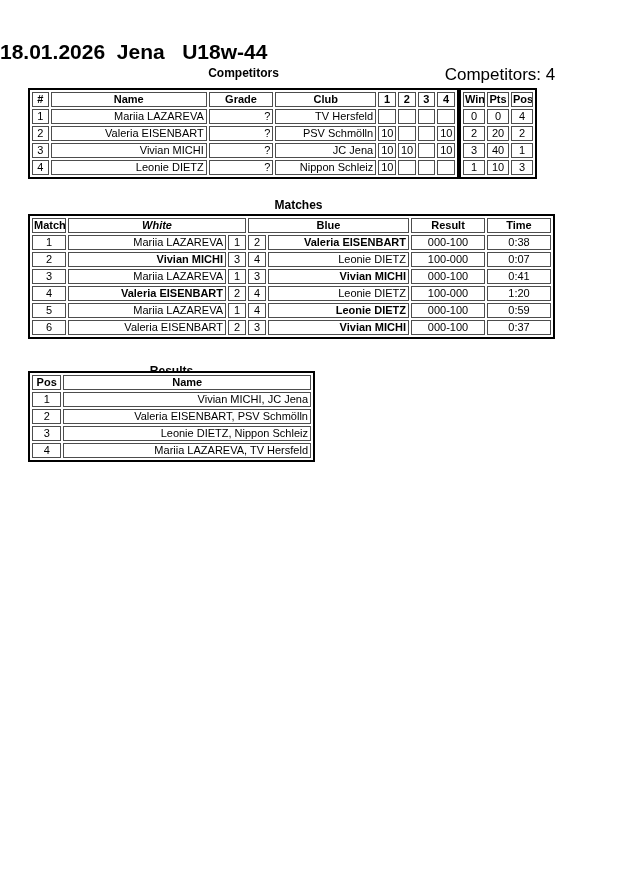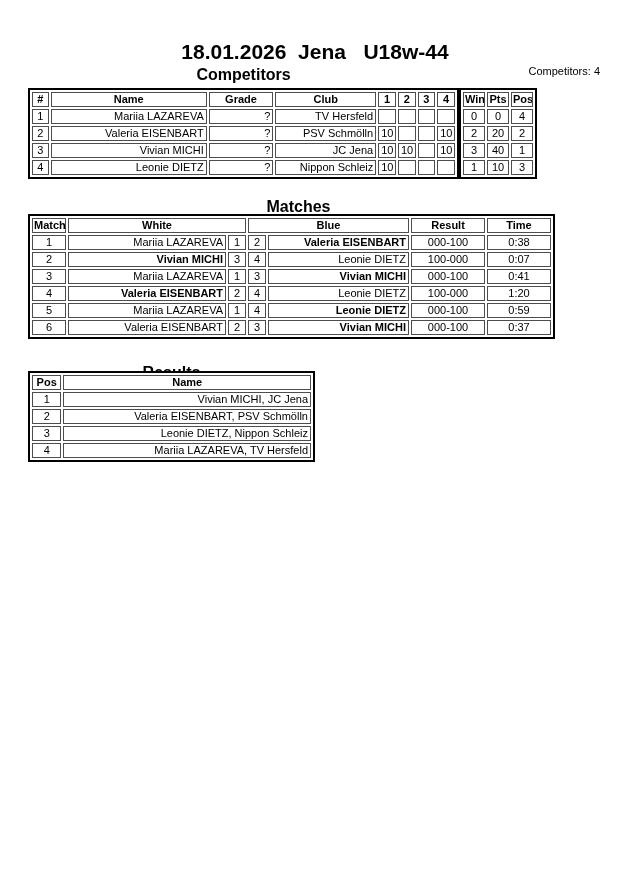--- a/index.html
+++ b/index.html
@@ -2,50 +2,50 @@
 <html><head>
 <meta charset="utf-8">
 <style>
   html,body { margin:0; padding:0; background:#fff; }
   body {
     width:630px; height:891px; position:relative; overflow:hidden;
     font-family:"Liberation Sans", sans-serif; color:#000;
   }
   .title {
     position:absolute; top:40px; left:0; width:630px;
-    text-align:center; font-size:21px; font-weight:bold; white-space:pre;
+    font-size:21px; font-weight:bold; white-space:pre;
   }
   .sec-heading {
-    position:absolute; text-align:center; font-size:16px; font-weight:bold;
+    position:absolute; text-align:center; font-size:12px; font-weight:bold;
   }
   #competitors-heading { top:66px; left:28px; width:431px; }
   #matches-heading    { top:198px; left:28px; width:541px; }
   #results-heading    { top:364px; left:28px; width:287px; }
   .comp-count {
     position:absolute; top:65px; right:30px; width:200px;
-    text-align:right; font-size:11px;
+    text-align:center; font-size:17px;
   }
   .comp-tables { position:absolute; left:28px; top:88px; display:flex; align-items:flex-start; }
   #matches-table-wrap { position:absolute; left:28px; top:214px; }
   #results-table-wrap { position:absolute; left:28px; top:371px; }
 
   table.grid {
     border-collapse:separate; border-spacing:2px;
     border:2px solid #000; background:#fff; table-layout:fixed;
   }
   table.grid th, table.grid td {
     border:1px solid #4d4d4d; box-sizing:content-box;
     height:13px; line-height:13px; font-size:11px;
     padding:0 2px; overflow:hidden; white-space:nowrap;
   }
   table.grid th { font-weight:bold; text-align:center; padding:0 1px; }
   td.c { text-align:center; }
   td.l { text-align:right; padding-left:4px; }
   .b { font-weight:bold; }
-  th.th-white { padding-right:18px; }
+  th.th-white { padding-right:18px;font-style:italic; }
 </style>
 </head>
 <body>
 
 <div>
 
   <div class="title">18.01.2026  Jena   U18w-44</div>
 
   <div class="sec-heading" id="competitors-heading">Competitors</div>
   <div class="comp-count">Competitors: 4</div>

